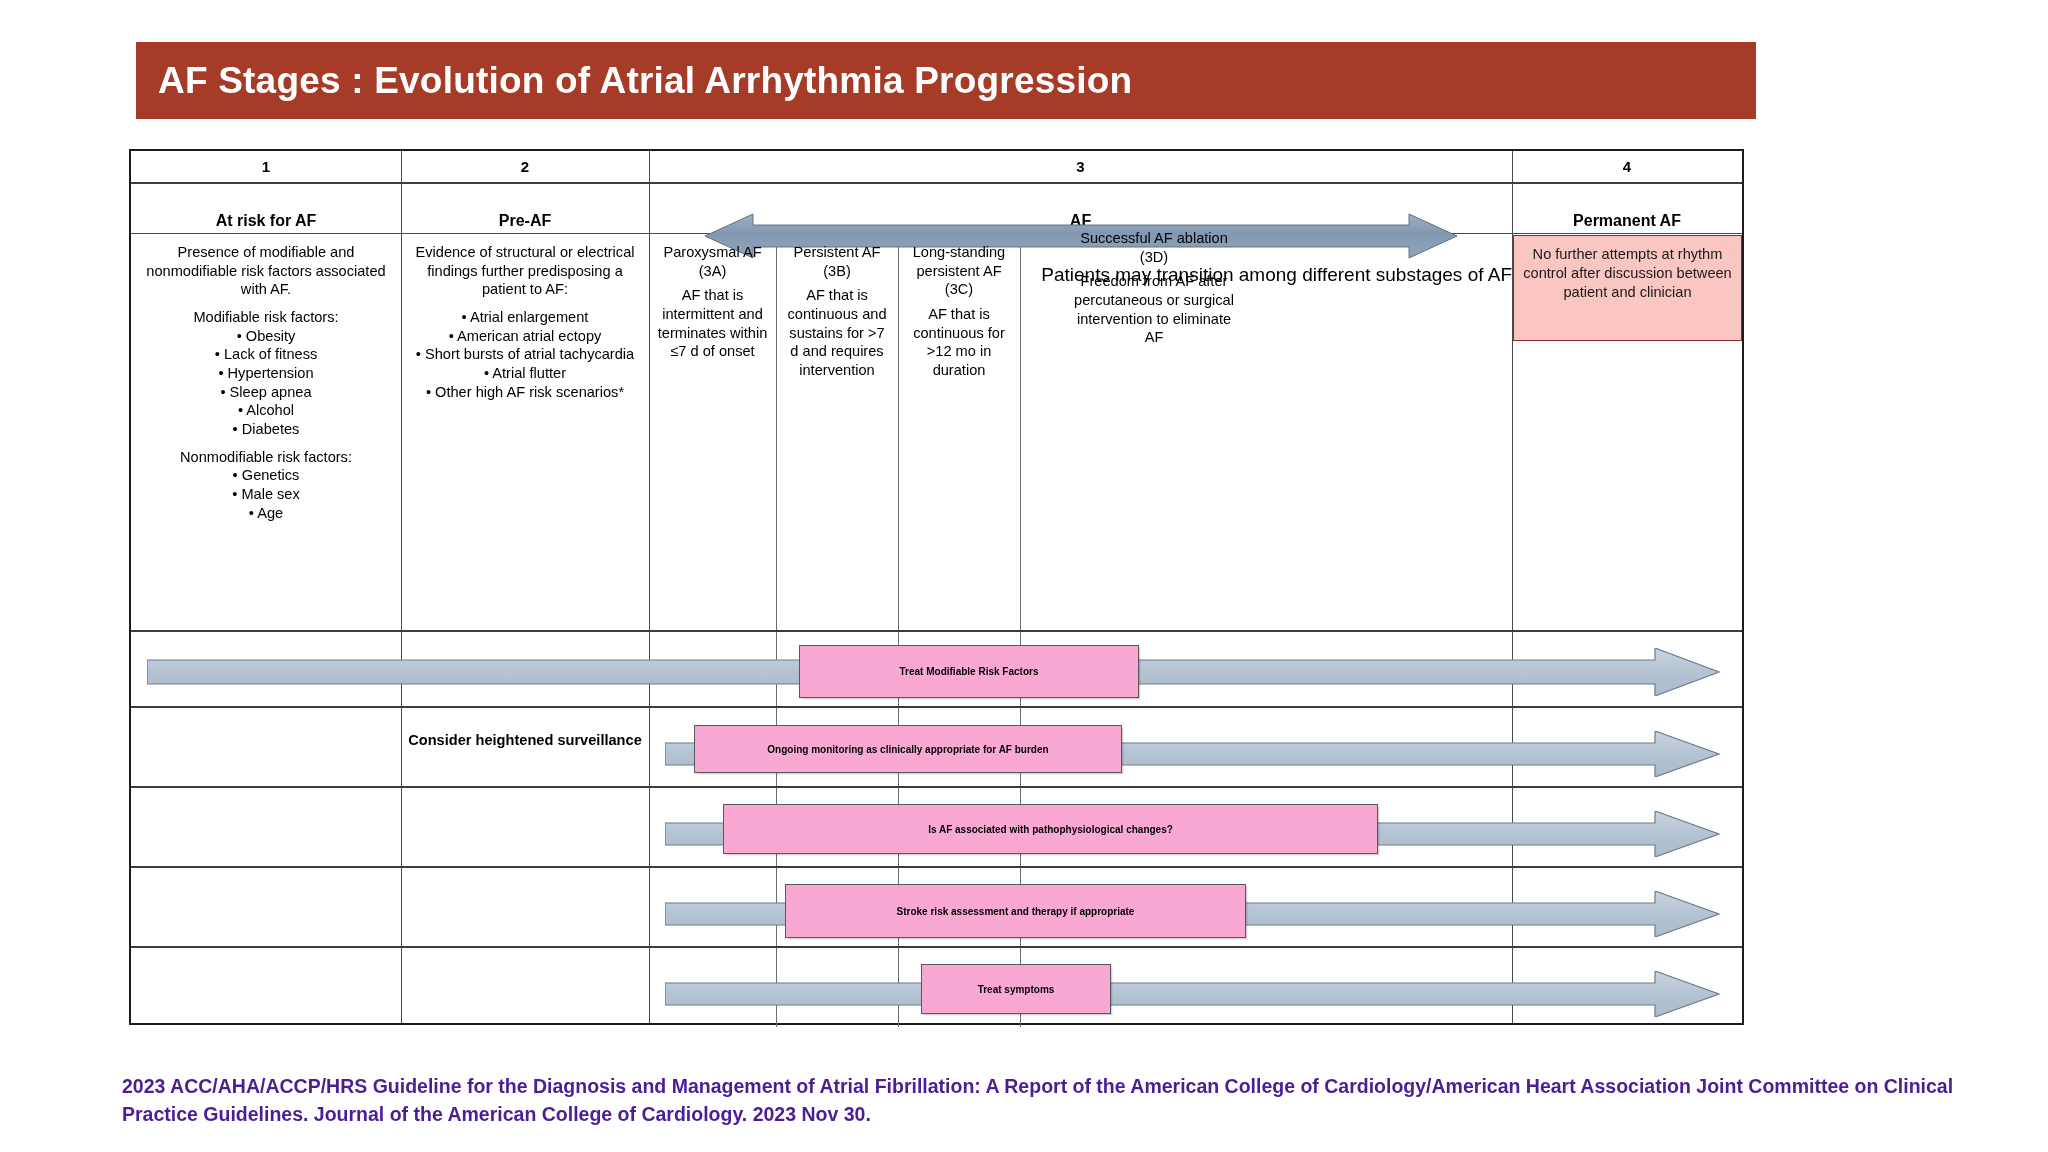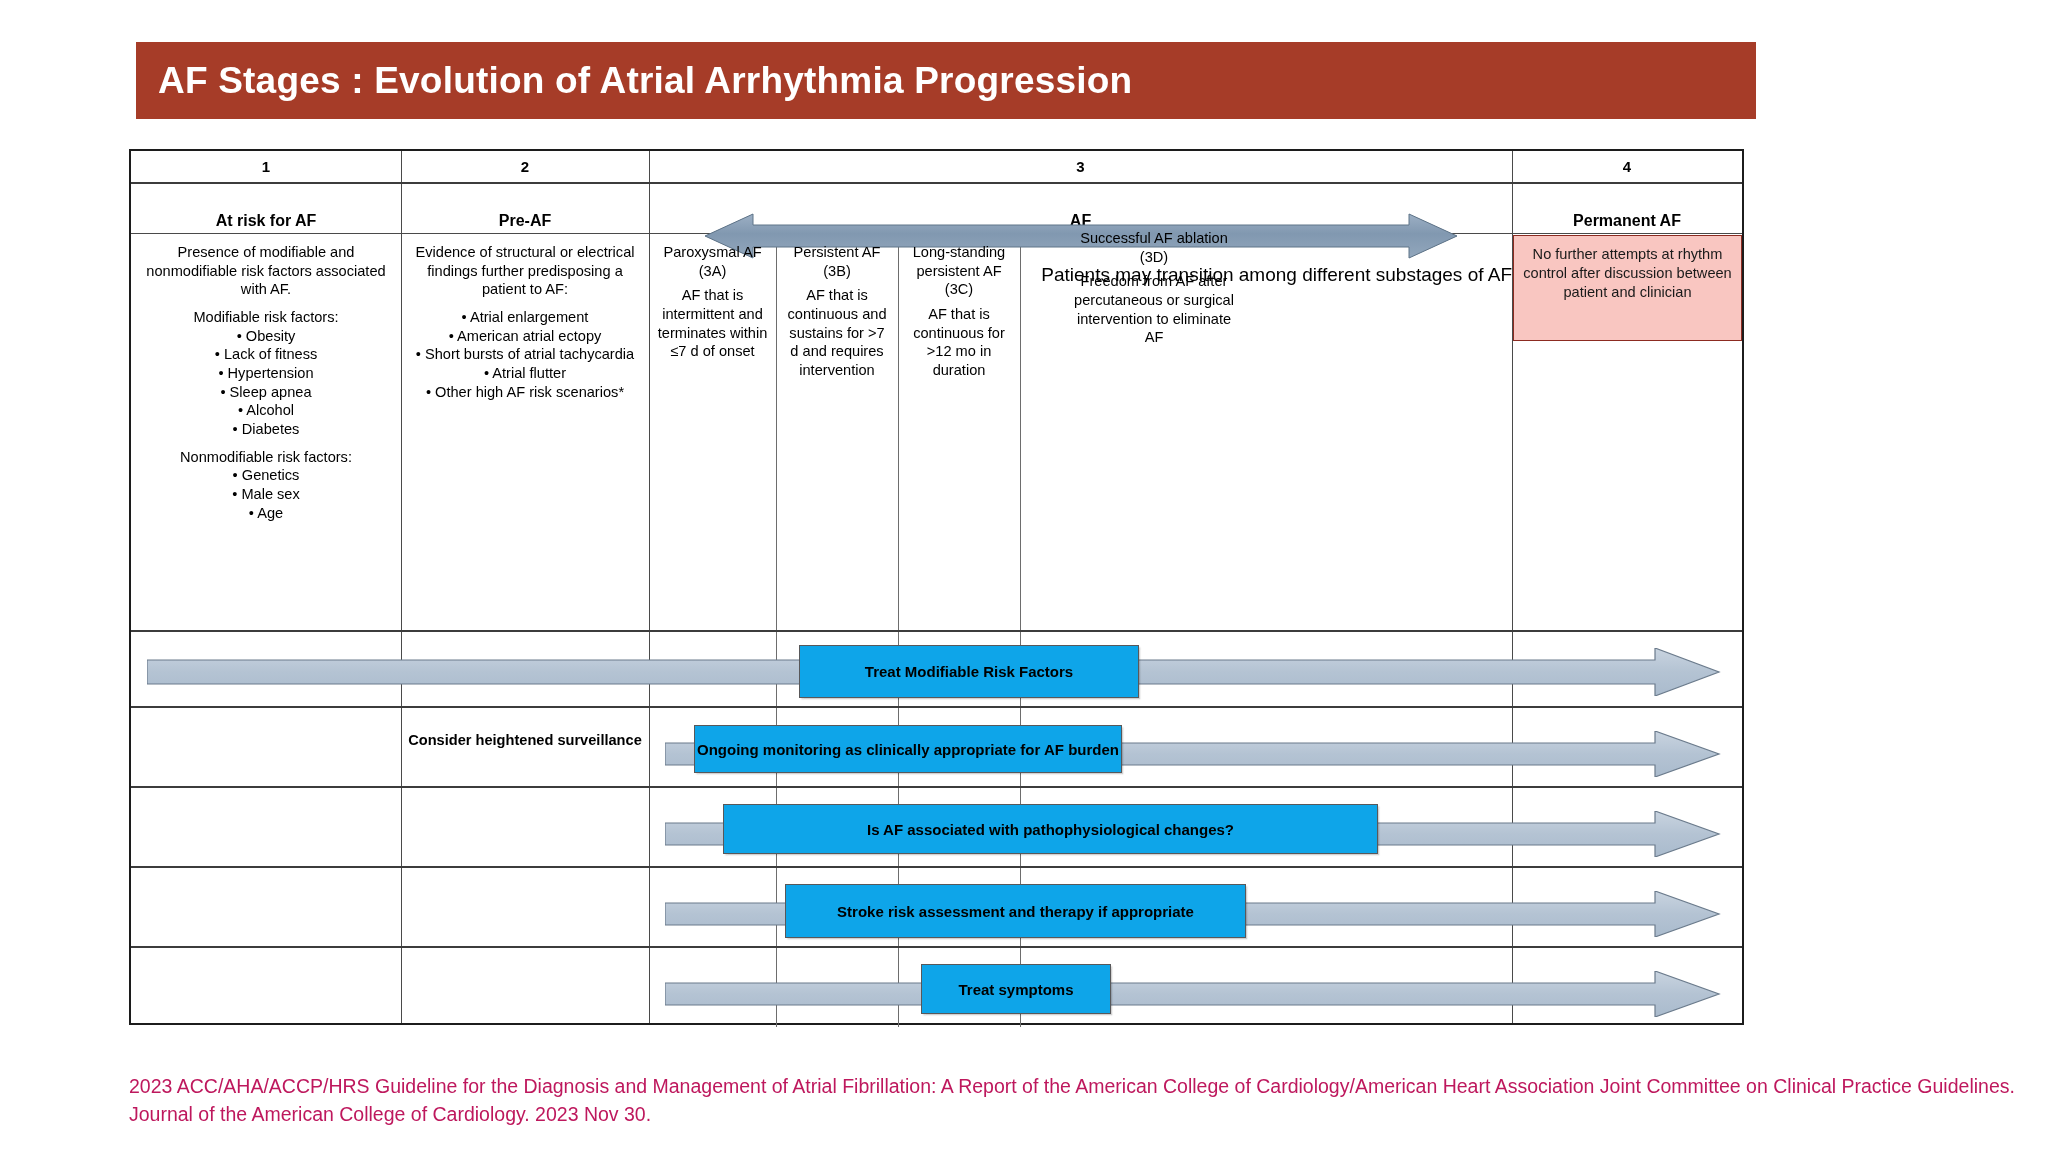--- a/index.html
+++ b/index.html
@@ -99,42 +99,42 @@
     font-size: 14.6px;
     line-height: 1.3;
     text-align: center;
     color: #1a1a1a;
   }
 
   
   .band { position: absolute; }
   .bandlabel {
     position: absolute;
-    background: #0ea5e9;
+    background: #f9a8d4;
     border: 1.4px solid #58585a;
     display: flex; align-items: center; justify-content: center;
-    font-size: 15px; font-weight: bold; color: #000;
+    font-size: 10px; font-weight: bold; color: #000;
     white-space: nowrap;
     box-shadow: 1.5px 1.5px 1.5px rgba(0,0,0,0.18);
   }
   .sidelabel {
     position: absolute;
     font-size: 14.6px; font-weight: bold;
     text-align: center; color: #000; line-height: 1.3;
   }
 
   
   .citation {
     position: absolute;
-    left: 129px; top: 1073px;
+    left: 122px; top: 1073px;
     width: 1900px;
     font-size: 19.5px;
-    font-weight: normal;
+    font-weight: bold;
     line-height: 1.42;
-    color: #be185d;
+    color: #4c1d95;
   }
 </style>
 </head>
 <body>
 
 <div id="root">
 
   <div class="banner">
     <div class="banner-title">AF Stages : Evolution of Atrial Arrhythmia Progression</div>
   </div>

